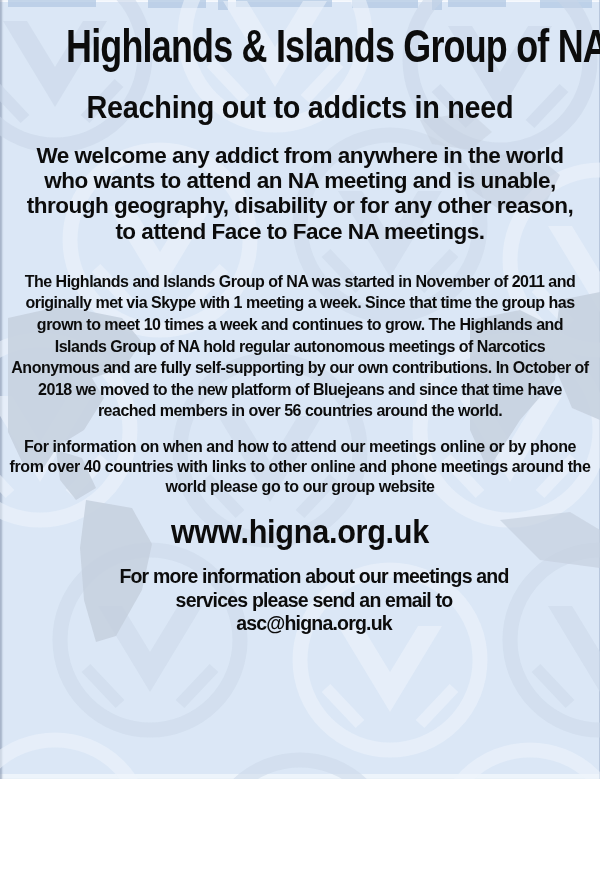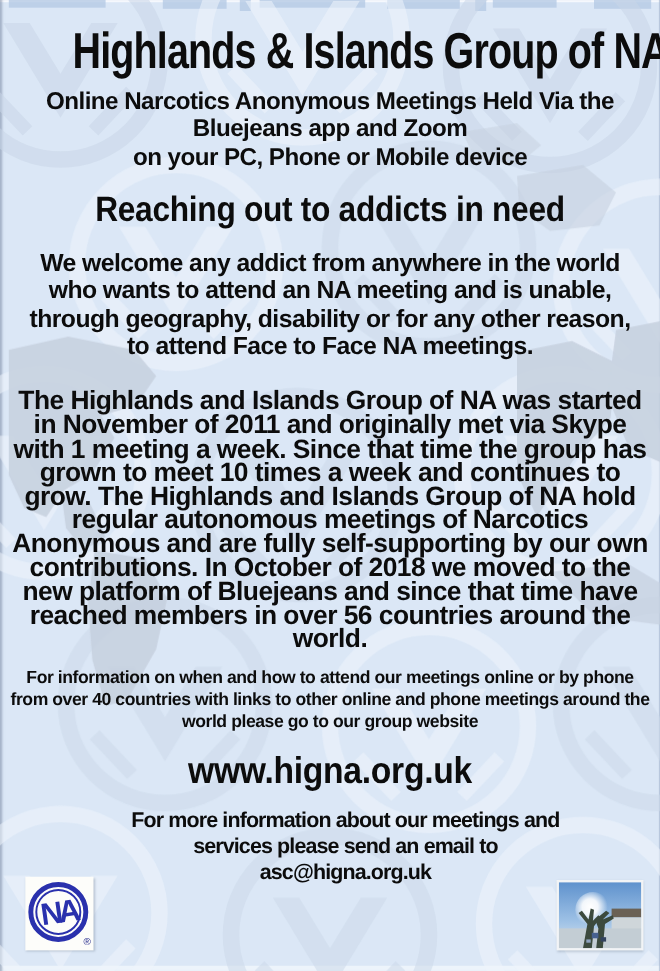--- a/index.html
+++ b/index.html
@@ -1,21 +1,21 @@
 <!DOCTYPE html>
 <html><head>
 <meta charset="utf-8">
 <style>
   * { margin:0; padding:0; box-sizing:border-box; }
   html,body { background:#ffffff; }
   body { font-family:"Liberation Sans", sans-serif; }
 
   .flyer {
     position:relative;
-    width:600px; height:883px;
+    width:600px; height:779px;
     background:#dbe7f6;
     overflow:hidden;
     color:#0c0c0c;
     box-shadow:inset 3px 0 2px -1px rgba(120,135,160,.55),
                inset -1px 0 0 rgba(160,178,205,.6),
                inset 0 -5px 0 rgba(238,245,252,.9),
                inset 0 2px 0 rgba(248,251,255,.9);
   }
 
   svg.watermark {
@@ -58,21 +58,21 @@
     margin-top:19px;
     padding:0 14px;
     font-size:22.5px;
     line-height:25.3px;
     letter-spacing:-0.5px;
     text-align:center;
   }
   .para-history {
     margin-top:27px;
     padding:0 10px;
-    font-size:24px;
+    font-size:16px;
     line-height:21.6px;
     letter-spacing:-0.5px;
   }
   .para-info {
     margin-top:15px;
     padding:0 8px;
     font-size:16px;
     line-height:20px;
     letter-spacing:-0.4px;
   }
@@ -158,23 +158,20 @@
       <path d="M470,320 L520,310 L560,330 L555,380 L520,420 L488,470 L470,430 Z"></path>
       <path d="M560,300 L600,292 L600,420 L572,408 L552,360 Z"></path>
       <path d="M500,520 L570,512 L600,530 L600,568 L540,560 Z" opacity="0.8"></path>
       <path d="M420,120 L470,112 L492,132 L470,150 L432,144 Z" opacity="0.6"></path>
     </g>
   </svg>
 
   <div class="content">
     <h1 class="title">Highlands &amp; Islands Group of NA</h1>
 
-    <p class="subtitle">Online Narcotics Anonymous Meetings Held Via the
-Bluejeans app and Zoom
-on your PC, Phone or Mobile device</p>
 
     <h2 class="heading">Reaching out to addicts in need</h2>
 
     <p class="para-welcome">We welcome any addict from anywhere in the world who wants to attend an NA meeting and is unable, through geography, disability or for any other reason, to attend Face to Face NA meetings.</p>
 
     <p class="para-history">The Highlands and Islands Group of NA was started in November of 2011 and originally met via Skype with 1 meeting a week. Since that time the group has grown to meet 10 times a week and continues to grow. The Highlands and Islands Group of NA hold regular autonomous meetings of Narcotics Anonymous and are fully self-supporting by our own contributions. In October of 2018 we moved to the new platform of Bluejeans and since that time have reached members in over 56 countries around the world.</p>
 
     <p class="para-info">For information on when and how to attend our meetings online or by phone from over 40 countries with links to other online and phone meetings around the world please go to our group website</p>
 
     <div class="website">www.higna.org.uk</div>

